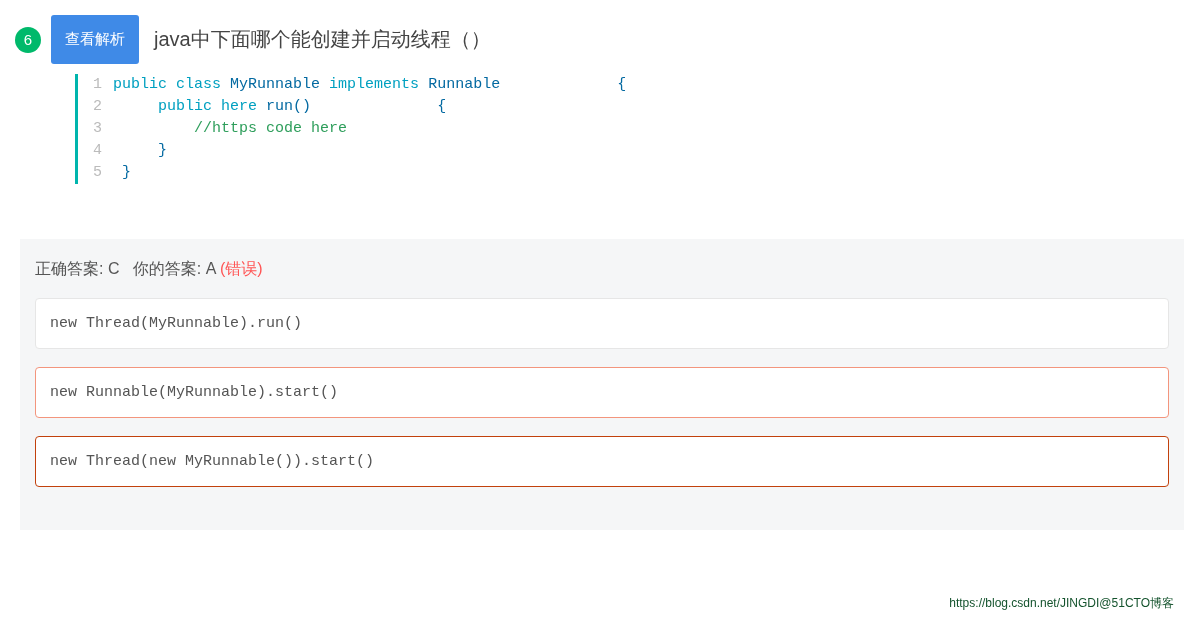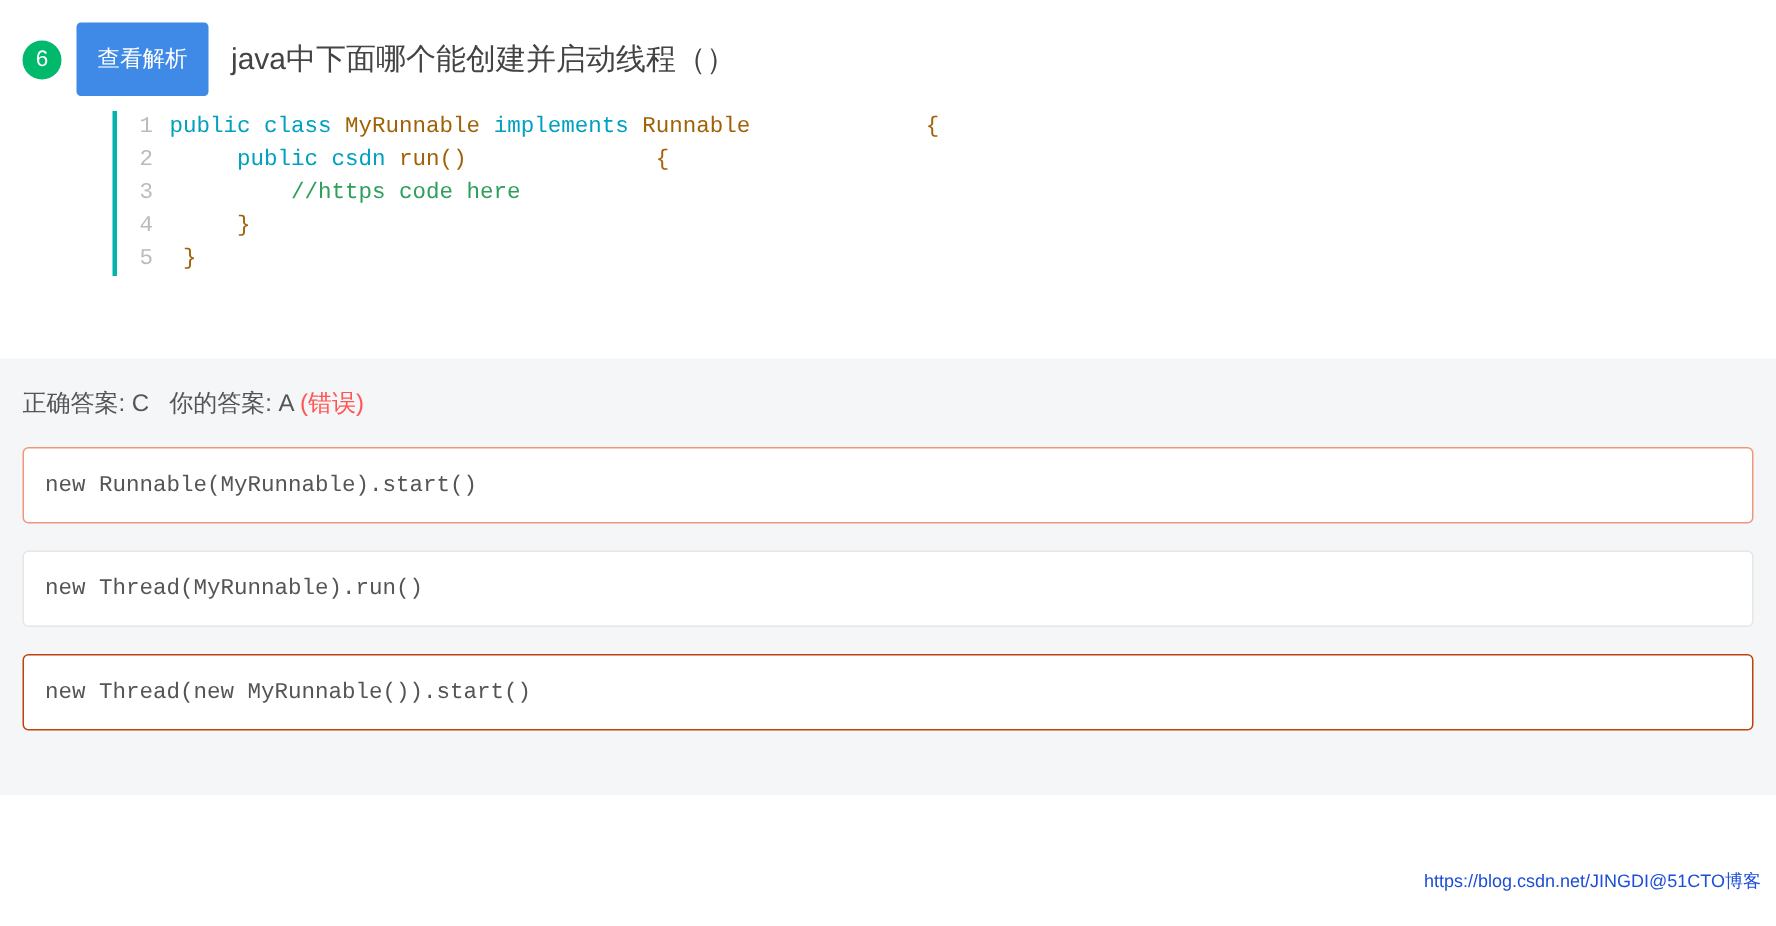--- a/index.html
+++ b/index.html
@@ -59,26 +59,27 @@
     user-select: none;
     border-right: 1px solid transparent;
   }
   .gutter div { min-width: 12px; }
   .code pre {
     margin: 0;
     font-family: inherit;
   }
   .kw { color: #00a0c0; font-weight: normal; }
   .comment { color: #2e9e5b; }
-  .plain { color: #a16207; margin-top: 16px; }
+  .plain { color: #0369a1; margin-top: 16px; }
 
   .answer-section {
     background: #f5f6f7;
     padding: 20px 15px 25px 15px;
     margin-top: 40px;
+    margin-left: 20px;
   }
   .answer-line {
     font-size: 16px;
     color: #555;
     margin-bottom: 18px;
   }
   .wrong { color: #f55; }
   .option {
     background: #fff;
     border: 1px solid #e6e6e6;
@@ -87,22 +88,22 @@
     margin-bottom: 18px;
     font-family: Consolas, "Courier New", monospace;
     font-size: 15px;
     color: #555;
   }
   .option.selected-wrong { border: 1px solid #f3957d; }
   .option.correct { border: 1px solid #c2410c; }
   .watermark {
     position: absolute;
     right: 10px;
-    bottom: 21px;
-    color: #1d4ed8;
+    bottom: 5px;
+    color: #14532d;
     font-size: 12px;
   }
   .container { position: relative; width: 1184px; height: 617px; }
 </style>
 </head>
 <body>
 <div class="container">
 
 <div class="top">
   <div class="qnum">6</div>
@@ -114,35 +115,35 @@
   <div class="code-block">
     <div class="gutter">
       <div>1</div>
           <div>2</div>
           <div>3</div>
           <div>4</div>
           <div>5</div>
     </div>
     <div class="code">
 <pre><span class="kw">public</span> <span class="kw">class</span> <span class="plain">MyRunnable </span><span class="kw">implements</span> <span class="plain">Runnable</span>             <span class="plain">{</span>
-     <span class="kw">public</span> <span class="kw">csdn</span> <span class="plain">run()</span>              <span class="plain">{</span>
+     <span class="kw">public</span> <span class="kw">here</span> <span class="plain">run()</span>              <span class="plain">{</span>
          <span class="comment">//https code here</span>
      <span class="plain">}</span>
  <span class="plain">}</span></pre>
     </div>
   </div>
 </div>
 
 <div class="answer-section">
   <div class="answer-line">
     <span>正确答案: C</span>&nbsp;&nbsp;
     <span>你的答案: A</span>
     <span class="wrong">(错误)</span>
   </div>
 
+  <div class="option">new Thread(MyRunnable).run()</div>
   <div class="option selected-wrong">new Runnable(MyRunnable).start()</div>
-  <div class="option">new Thread(MyRunnable).run()</div>
   <div class="option correct">new Thread(new MyRunnable()).start()</div>
 </div>
 
 <div class="watermark">https://blog.csdn.net/JINGDI@51CTO博客</div>
 
 </div>
 
 </body></html>

